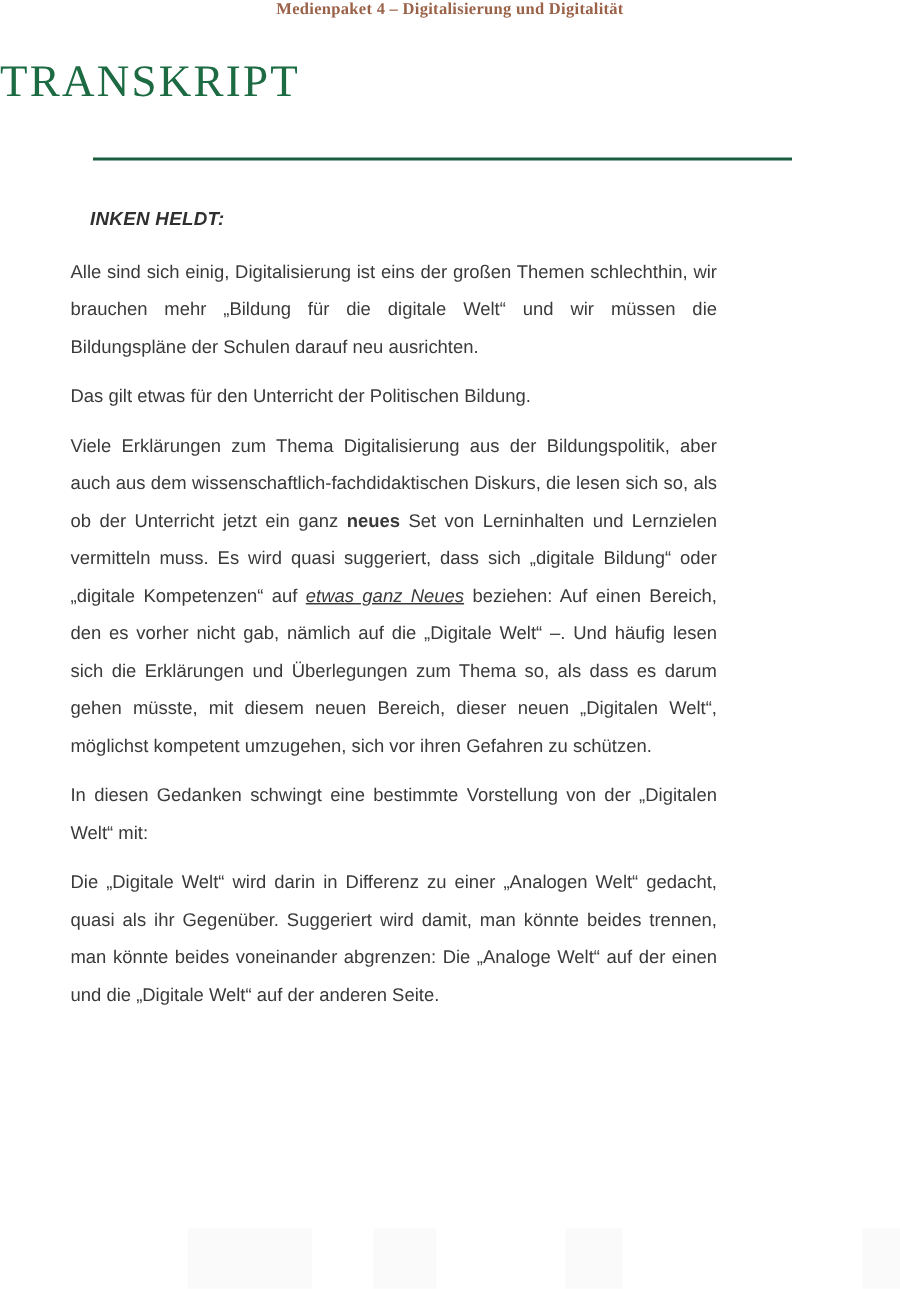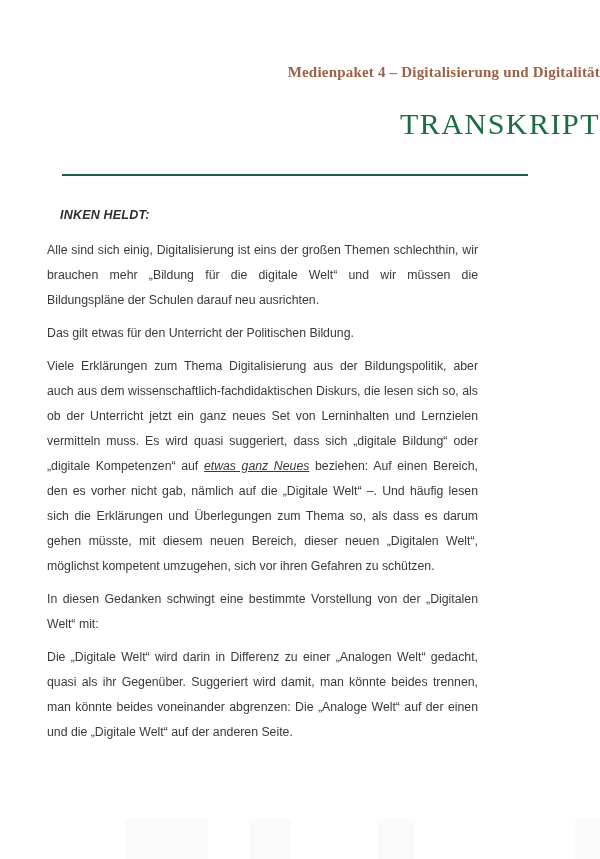--- a/index.html
+++ b/index.html
@@ -14,31 +14,30 @@
   body{
     width:600px;height:859px;
     background:#ffffff;
     overflow:hidden;
     font-family:"Liberation Sans",sans-serif;
     position:relative;
   }
   .page{width:600px;height:859px;position:relative;}
 
   .doc-header{
-    padding-top:64px;
-    text-align:right;
+    text-align:center;
     font-family:"Liberation Serif","DejaVu Serif",serif;
-    font-size:15px;
+    font-size:11px;
     font-weight:600;
     letter-spacing:.2px;
     color:var(--header-brown,#9a6248);
   }
   .doc-title{
     margin:26px 0 0 0;
-    text-align:right;
+    text-align:left;
     font-family:"Liberation Serif","DejaVu Serif",serif;
     font-size:30px;
     font-weight:500;
     letter-spacing:1.5px;
     color:var(--title-green,#1d6b43);
   }
   .rule{
     margin:33px 0 0 62px;
     width:466px;
     height:1.5px;
@@ -59,21 +58,21 @@
   }
   .content p{
     margin:0 0 8px 0;
     font-size:12.3px;
     line-height:25px;
     color:var(--body-text,#3a3a3a);
     text-align:justify;
     hyphens:auto;
     -webkit-hyphens:auto;
   }
-  .bold{font-weight:normal;}
+  .bold{font-weight:bold;}
   .italic{font-style:italic;text-decoration:underline;}
 
   
   .footer-artifacts{
     position:absolute;
     bottom:0;left:0;
     width:600px;height:40px;
     pointer-events:none;
   }
   .footer-artifacts .band{

